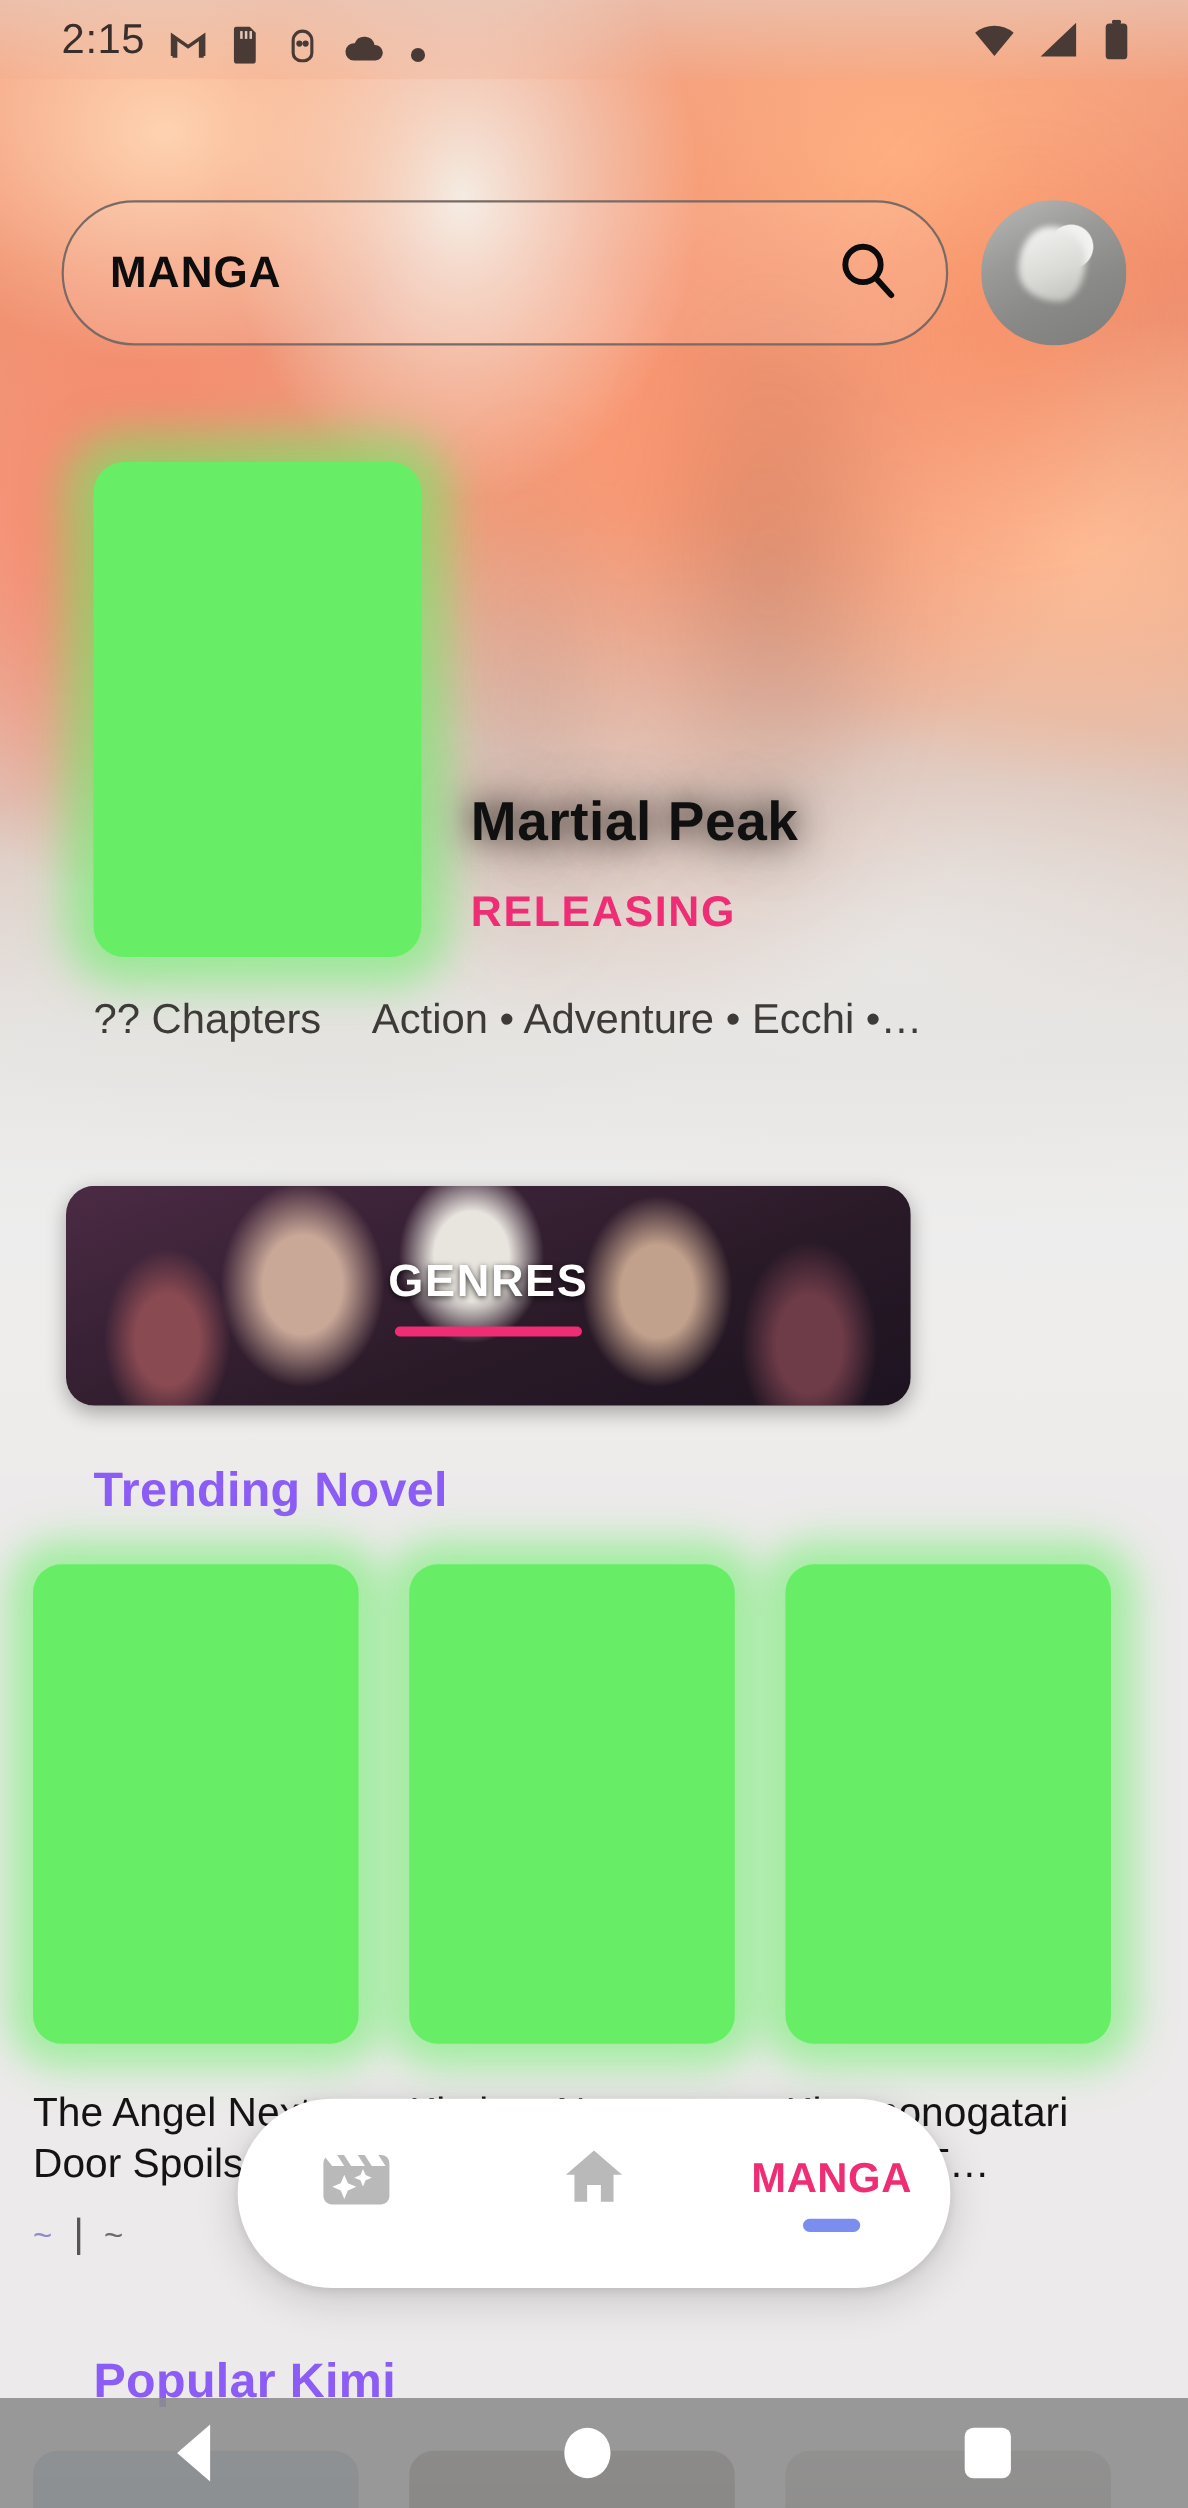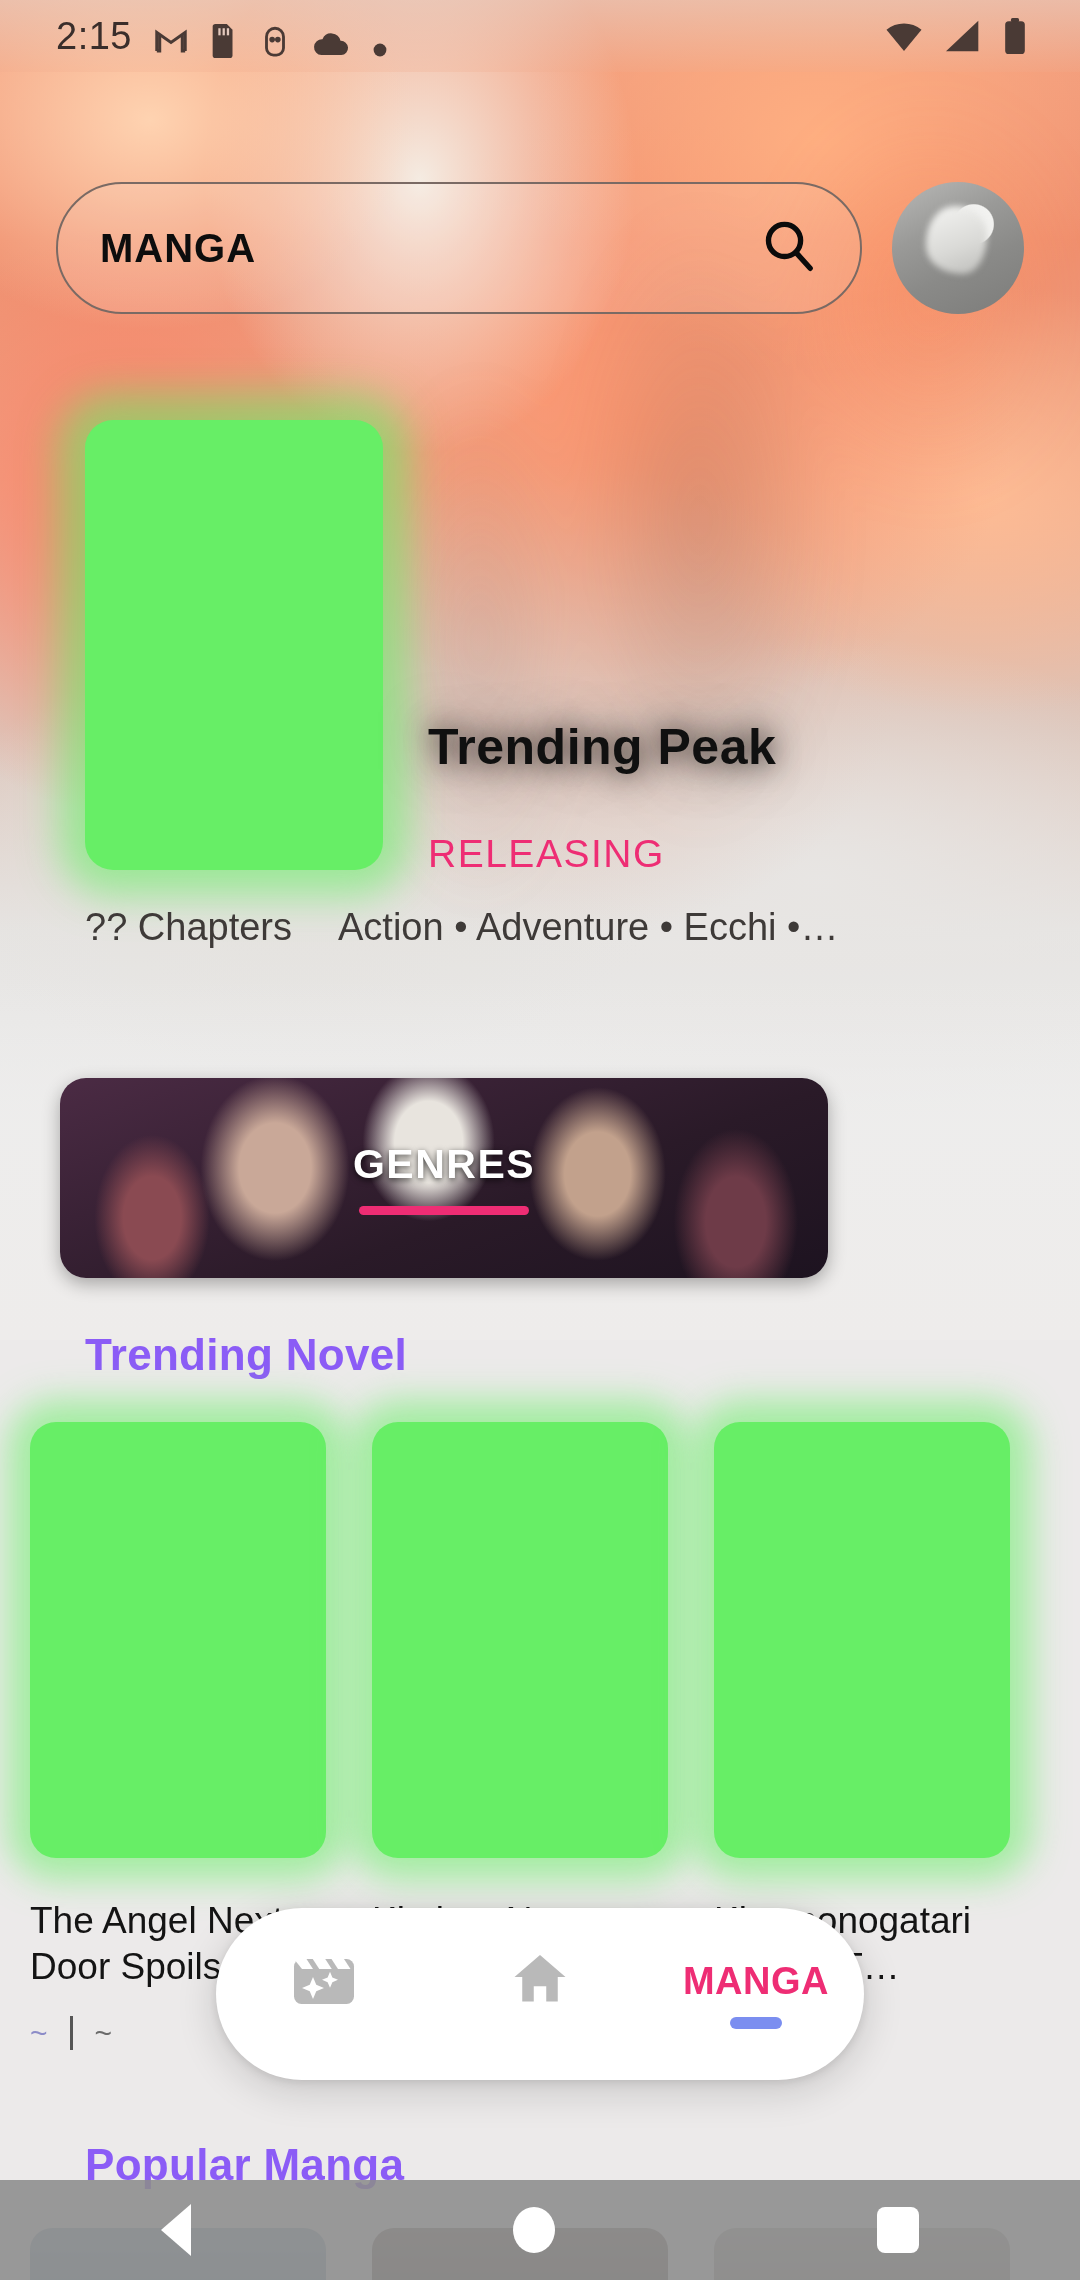--- a/index.html
+++ b/index.html
@@ -82,22 +82,22 @@
     position:absolute; left:85px; top:420px; width:298px; height:450px;
     background:#67ee66; border-radius:28px;
     box-shadow:0 0 38px 26px rgba(103,238,102,.58);
   }
   .hero-title{
     position:absolute; left:428px; top:718px;
     font-size:50px; font-weight:bold; color:#101010; letter-spacing:.5px;
     text-shadow:0 0 26px rgba(20,16,14,.75), 0 0 52px rgba(20,16,14,.55);
   }
   .hero-status{
-    position:absolute; left:428px; top:832px;
-    font-size:39px; font-weight:normal; letter-spacing:1.5px;
+    position:absolute; left:428px; top:808px;
+    font-size:39px; font-weight:bold; letter-spacing:1.5px;
   }
   .hero-meta{
     position:absolute; left:0; top:906px; width:944px;
     display:flex; align-items:center; padding:0 85px;
   }
   .hero-chapters{ font-size:38px; color:#3e3a38; white-space:nowrap; }
   .hero-genres{
     font-size:38px; color:#3e3a38; margin-left:46px;
     white-space:nowrap; overflow:hidden; text-overflow:ellipsis; max-width:560px;
   }
@@ -271,21 +271,21 @@
       <svg width="58" height="58" viewBox="0 0 26 26" fill="none" stroke="#0b0b0b" stroke-width="2.4" stroke-linecap="round">
         <circle cx="11" cy="10.5" r="7.2"></circle>
           <path d="M16.4 16.2 22.5 23"></path>
       </svg>
     </span>
   </div>
   <div class="avatar"></div>
 </div>
 
 <div class="hero-poster" style="background: rgb(103, 238, 102);"></div>
-<div class="hero-title">Trending Peak</div>
+<div class="hero-title">Martial Peak</div>
 <div class="hero-status" id="hero-status" style="color: rgb(238, 45, 116);">RELEASING</div>
 <div class="hero-meta">
   <span class="hero-chapters">?? Chapters</span>
   <span class="hero-genres">Action • Adventure • Ecchi •…</span>
 </div>
 
 <div class="cat-row">
   <div class="cat-card genres">
     <div class="cat-inner">
       <span class="cat-label">GENRES</span>
@@ -318,21 +318,21 @@
     <div class="trend-thumb" style="background: rgb(103, 238, 102);"></div>
     <div class="trend-name">Kizumonogatari Wound T…</div>
     <div class="trend-sub">
       <span class="dim">~</span>
       <span class="bar"></span>
       <span>7.8</span>
     </div>
   </div>
 </div>
 
-<div class="section-title" id="popular-title">Popular Manga</div>
+<div class="section-title" id="popular-title">Popular Kimi</div>
 <div class="popular-peek">
   <div class="peek-card peek-1"></div>
   <div class="peek-card peek-2"></div>
   <div class="peek-card peek-3"></div>
 </div>
 
 <div class="fab-nav">
   <div class="nav-item">
     <span>
       <svg width="66" height="60" viewBox="0 0 26 24" fill="#b9b9b9">

